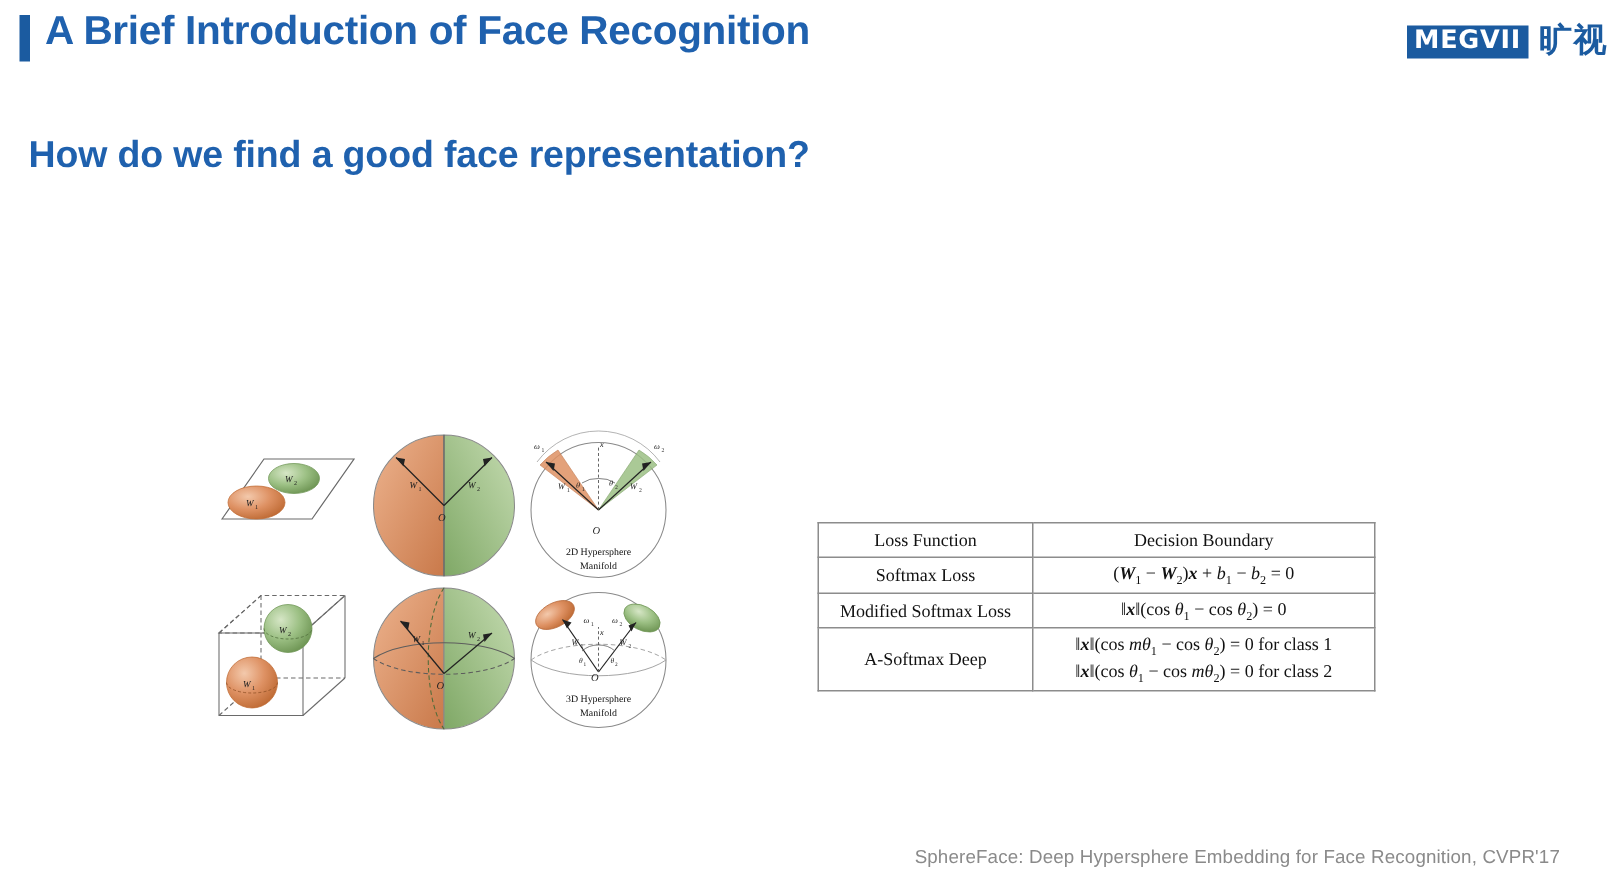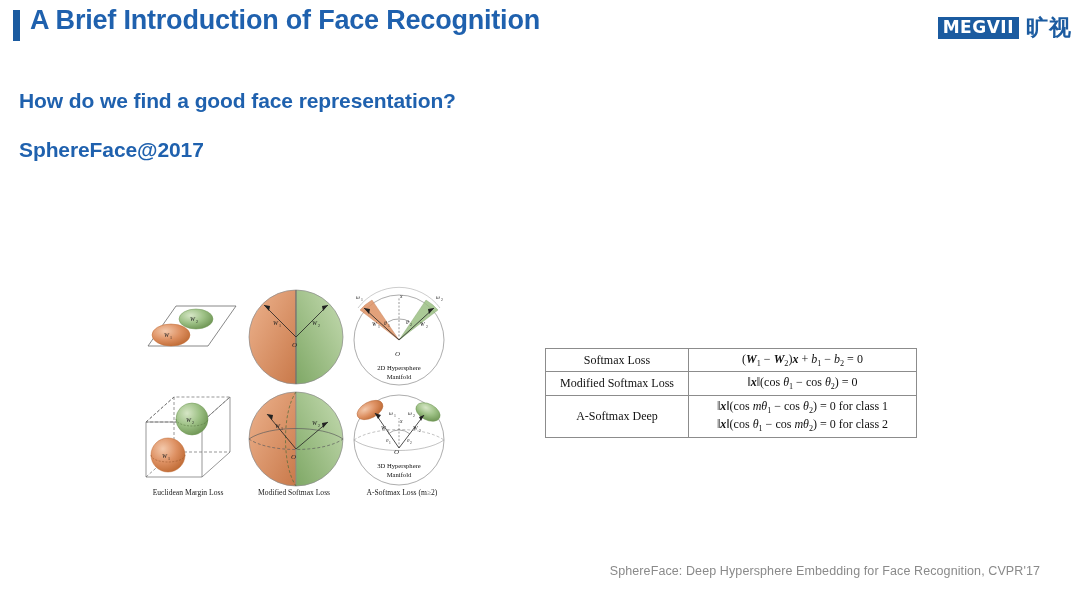--- a/index.html
+++ b/index.html
@@ -73,21 +73,21 @@
   }
 
   
   .bullets {
     position: absolute;
     left: 19px;
     top: 89px;
     width: 800px;
   }
   .bullet-line {
-    font-size: 21px;
+    font-size: 25px;
     font-weight: bold;
     color: #1F61AE;
     margin-bottom: 25px;
     white-space: nowrap;
     letter-spacing: -0.1px;
   }
 
   
   .figure {
     position: absolute;
@@ -160,21 +160,20 @@
   <div class="slide-title">A Brief Introduction of Face Recognition</div>
 
   <div class="logo">
     <span class="logo-mark">MEGVII</span>
     <span class="logo-cn">旷视</span>
   </div>
 </div>
 
 <div class="bullets">
   <div class="bullet-line">How do we find a good face representation?</div>
-  <div class="bullet-line">SphereFace@2017</div>
 </div>
 
 <div class="figure">
   <svg width="320" height="215" viewBox="0 0 320 215">
     <defs>
       <radialGradient id="gOrange" cx="35%" cy="32%" r="72%">
         <stop offset="0%" stop-color="#F3C9AC"></stop>
         <stop offset="55%" stop-color="#DE9163"></stop>
         <stop offset="100%" stop-color="#C06C36"></stop>
       </radialGradient>
@@ -317,29 +316,28 @@
       <text x="250" y="170" font-family="Liberation Serif, serif" font-size="5" font-style="italic" fill="#222">θ</text>
       <text x="253" y="172" font-family="Liberation Serif, serif" font-size="3.5" fill="#222">1</text>
       <text x="271" y="170" font-family="Liberation Serif, serif" font-size="5" font-style="italic" fill="#222">θ</text>
       <text x="274" y="172" font-family="Liberation Serif, serif" font-size="3.5" fill="#222">2</text>
       <text x="258" y="182" font-family="Liberation Serif, serif" font-size="7" font-style="italic" fill="#222">O</text>
       <text x="263" y="196" text-anchor="middle" font-family="Liberation Serif, serif" font-size="6.6" fill="#111">3D Hypersphere</text>
       <text x="263" y="205" text-anchor="middle" font-family="Liberation Serif, serif" font-size="6.6" fill="#111">Manifold</text>
     </g>
   </svg>
 
-  <div class="fig-caption-row">
-    <div class="fig-caption fc1">Euclidean Margin Loss</div>
-    <div class="fig-caption fc2">Modified Softmax Loss</div>
-    <div class="fig-caption fc3">A-Softmax Loss (m≥2)</div>
-  </div>
 </div>
 
 <table class="loss-table">
   <tbody>
+    <tr>
+      <td class="col-name hdr">Loss Function</td>
+      <td class="hdr">Decision Boundary</td>
+    </tr>
     <tr>
       <td class="col-name">Softmax Loss</td>
       <td class="math">
         (<span class="mbold">W</span><sub>1</sub> − <span class="mbold">W</span><sub>2</sub>)<span class="mbold">x</span> + <i>b</i><sub>1</sub> − <i>b</i><sub>2</sub> = 0
       </td>
     </tr>
     <tr>
       <td class="col-name">Modified Softmax Loss</td>
       <td class="math">
         ‖<span class="mbold">x</span>‖(cos&nbsp;<i>θ</i><sub>1</sub> − cos&nbsp;<i>θ</i><sub>2</sub>) = 0

